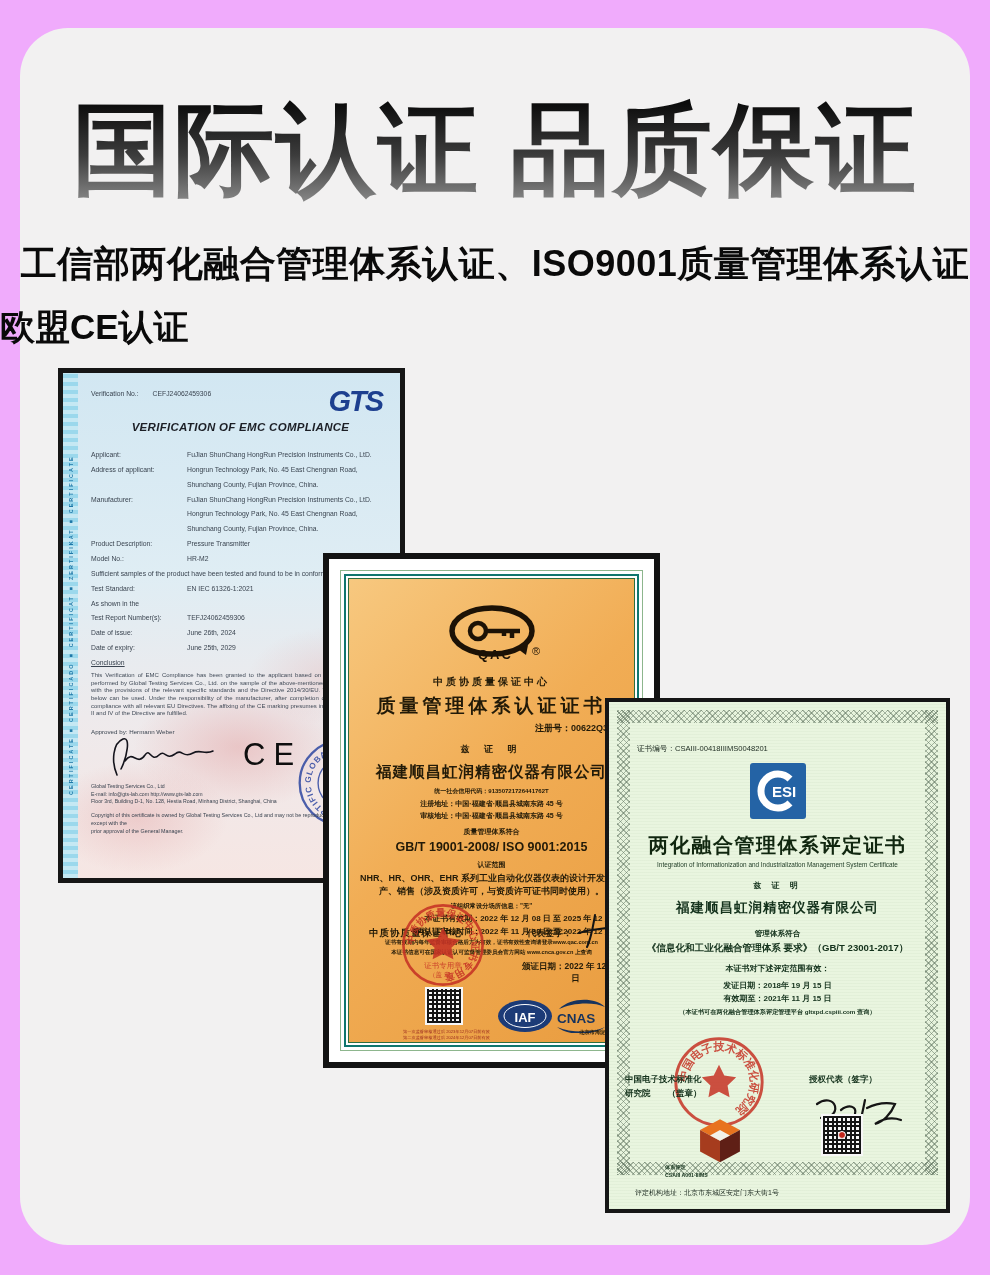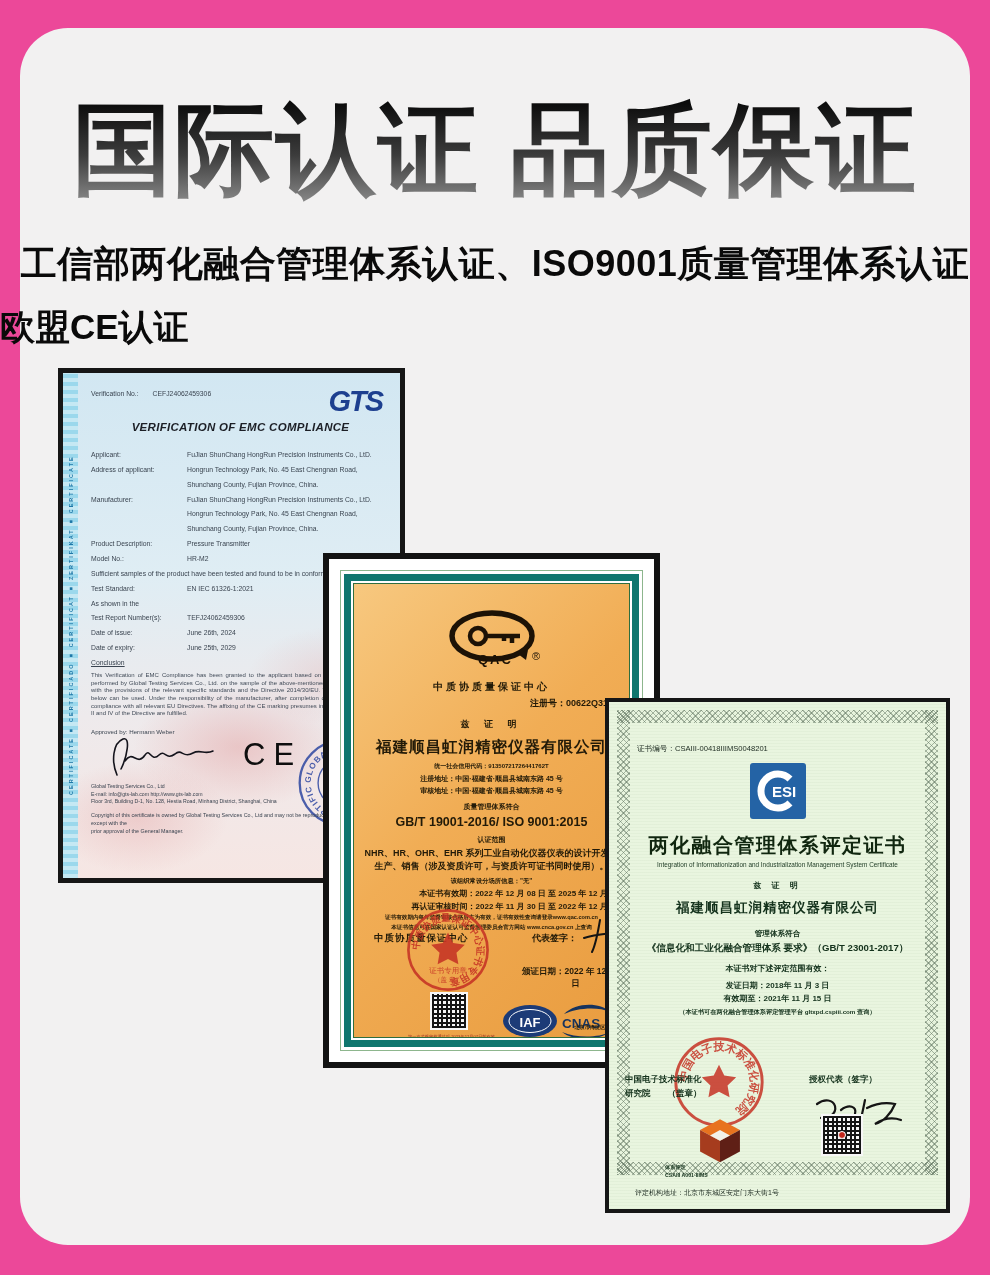--- a/index.html
+++ b/index.html
@@ -1,17 +1,17 @@
 <!DOCTYPE html>
 <html><head>
 <meta charset="utf-8">
 <style>
   * { margin:0; padding:0; box-sizing:border-box; }
   body { background:#888; font-family:"Liberation Sans","DejaVu Sans",sans-serif; }
-  .page { position:relative; width:990px; height:1275px; background:#ec4899; overflow:hidden; margin:0 auto; }
+  .page { position:relative; width:990px; height:1275px; background:#f0abfc; overflow:hidden; margin:0 auto; }
   .card { position:absolute; left:20px; top:28px; right:20px; bottom:30px; background:#f2f1f1; border-radius:48px; }
 
   .main-title { position:absolute; top:92px; left:0; right:0; text-align:center;
     font-size:100px; font-weight:900; letter-spacing:2px; line-height:1.15;
     background:linear-gradient(180deg,#0c0c0c 10%,#3c3c3c 55%,#8f8f8f 100%);
     -webkit-background-clip:text; background-clip:text; color:transparent; }
   .subtitle1 { position:absolute; top:240px; left:0; right:0; text-align:center;
     font-size:36px; font-weight:600; color:#0a0a0a; letter-spacing:0.5px; }
   .subtitle2 { position:absolute; top:304px; left:0; right:0; text-align:left;
     font-size:35px; font-weight:600; color:#0a0a0a; }
@@ -48,21 +48,21 @@
   .gts-sig { position:absolute; left:12px; top:358px; width:115px; height:48px; }
   .gts-ce { position:absolute; left:152px; top:364px; font-size:31px; letter-spacing:8px; color:#0e0e0e; font-weight:500; }
   .gts-stamp { position:absolute; right:2px; top:364px; width:92px; height:92px; opacity:.9; }
   .g-footer { position:absolute; left:0; top:410px; font-size:5.2px; line-height:1.45; color:#3a4450; }
   .g-copy { position:absolute; left:0; top:438px; right:4px; font-size:5.4px; line-height:1.5; color:#3a4450; }
 
   
   .qac { left:323px; top:553px; width:337px; height:515px; border:6px solid #131313; background:#fff;
     padding:11px; z-index:2; }
   .qac-f1 { height:100%; border:1px solid #8db68d; padding:3px; }
-  .qac-f2 { height:100%; border:7px solid #0f766e; padding:2px; }
+  .qac-f2 { height:100%; border:2px solid #0f766e; padding:2px; }
   .qac-f3 { height:100%; border:1px solid #2f6e3f; position:relative; text-align:center; overflow:hidden;
     background:linear-gradient(135deg,#f7c87f 0%,#f1ad55 45%,#e99c3f 100%); color:#221a08; }
   .qac-key { margin-top:24px; }
   .qac-org { margin-top:6px; font-size:10px; font-weight:bold; letter-spacing:3px; }
   .qac-title { margin-top:4px; font-size:19px; font-weight:bold; letter-spacing:4px;
     font-family:"Liberation Serif","DejaVu Serif",serif; }
   .qac-reg { margin-top:3px; text-align:right; padding-right:6px; font-size:9px; font-weight:bold; }
   .qac-proof { margin-top:8px; font-size:9px; letter-spacing:6px; font-weight:bold; }
   .qac-company { margin-top:6px; font-size:15.5px; font-weight:bold; letter-spacing:1px;
     font-family:"Liberation Serif","DejaVu Serif",serif; }
@@ -253,28 +253,29 @@
       <svg class="qac-key" width="104" height="62" viewBox="0 0 104 62">
         <ellipse cx="52" cy="28" rx="40" ry="23" fill="none" stroke="#1c1206" stroke-width="5.5"></ellipse>
         <circle cx="38" cy="28" r="8" fill="none" stroke="#1c1206" stroke-width="4.5"></circle>
         <path d="M46,28 L80,28 M72,28 L72,35 M64,28 L64,33" fill="none" stroke="#1c1206" stroke-width="4.5"></path>
         <path d="M78,46 l10,-4 l-2,10 z" fill="#1c1206"></path>
         <text x="38" y="56" font-size="13" font-weight="bold" letter-spacing="2" fill="#1c1206">QAC</text>
         <text x="92" y="52" font-size="11" fill="#1c1206">®</text>
       </svg>
 
       <div class="qac-org">中质协质量保证中心</div>
+      <div class="qac-title">质量管理体系认证证书</div>
       <div class="qac-reg">注册号：00622Q31535</div>
       <div class="qac-proof">兹 证 明</div>
       <div class="qac-company">福建顺昌虹润精密仪器有限公司</div>
       <div class="qac-code">统一社会信用代码：91350721726441762T</div>
       <div class="qac-addr1">注册地址：中国·福建省·顺昌县城南东路 45 号</div>
       <div class="qac-addr2">审核地址：中国·福建省·顺昌县城南东路 45 号</div>
       <div class="qac-conform">质量管理体系符合</div>
-      <div class="qac-std">GB/T 19001-2016/ ISO 9001:2015</div>
+      <div class="qac-std">GB/T 19001-2008/ ISO 9001:2015</div>
       <div class="qac-scopelab">认证范围</div>
       <div class="qac-scope">NHR、HR、OHR、EHR 系列工业自动化仪器仪表的设计开发、生产、销售（涉及资质许可，与资质许可证书同时使用）。</div>
       <div class="qac-branch">该组织常设分场所信息："无"</div>
       <div class="qac-valid">本证书有效期：2022 年 12 月 08 日  至  2025 年 12 月 01 日</div>
       <div class="qac-recert">再认证审核时间：2022 年 11 月 30 日  至  2022 年 12 月 01 日</div>
       <div class="qac-note">证书有效期内每年监督审核合格后方为有效，证书有效性查询请登录www.qac.com.cn</div>
       <div class="qac-note">本证书信息可在国家认证认可监督管理委员会官方网站 www.cnca.gov.cn 上查询</div>
 
       <div class="qac-issuer">中质协质量保证中心</div>
       <svg class="qac-stamp" viewBox="0 0 100 100">
@@ -336,21 +337,21 @@
         <path d="M41,17 A17,17 0 1,0 41,41" fill="none" stroke="#ffffff" stroke-width="7"></path>
         <text x="23" y="35" font-size="15" font-weight="bold" fill="#ffffff">ESI</text>
       </svg>
       <div class="cesi-title">两化融合管理体系评定证书</div>
       <div class="cesi-en">Integration of Informationization and Industrialization Management System Certificate</div>
       <div class="cesi-proof">兹 证 明</div>
       <div class="cesi-company">福建顺昌虹润精密仪器有限公司</div>
       <div class="cesi-conform">管理体系符合</div>
       <div class="cesi-std">《信息化和工业化融合管理体系 要求》（GB/T 23001-2017）</div>
       <div class="cesi-scopeintro">本证书对下述评定范围有效：</div>
-      <div class="cesi-issue">发证日期：2018年 11 月 3 日</div>
+      <div class="cesi-issue">发证日期：2018年 19 月 15 日</div>
       <div class="cesi-expiry">有效期至：2021年 11 月 15 日</div>
       <div class="cesi-query">（本证书可在两化融合管理体系评定管理平台 gltxpd.cspiii.com 查询）</div>
     </div>
 
     <svg class="cesi-stamp" viewBox="0 0 100 100">
       <defs>
           <path id="cesiArc" d="M50,50 m-33,0 a33,33 0 1,1 66,0 a33,33 0 1,1 -66,0"></path>
         </defs>
       <circle cx="50" cy="50" r="45" fill="none" stroke="#c63325" stroke-width="3"></circle>
       <text font-size="11.5" fill="#c63325" font-weight="bold">

